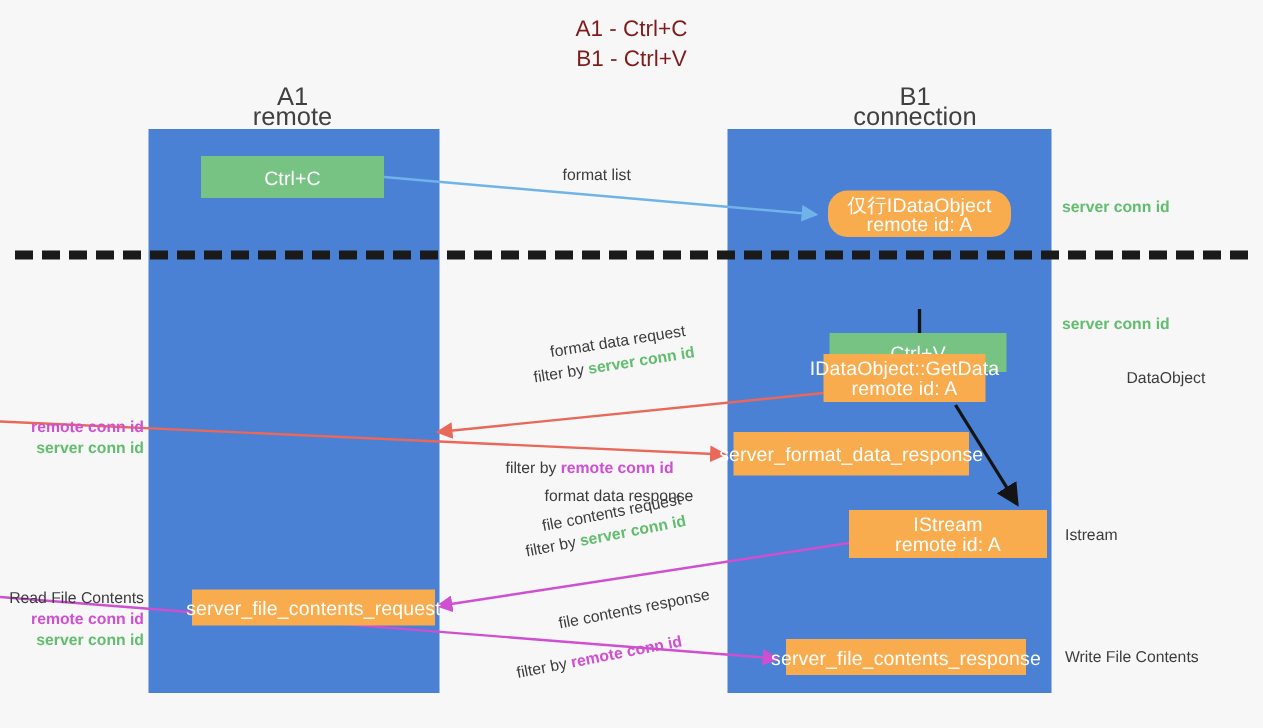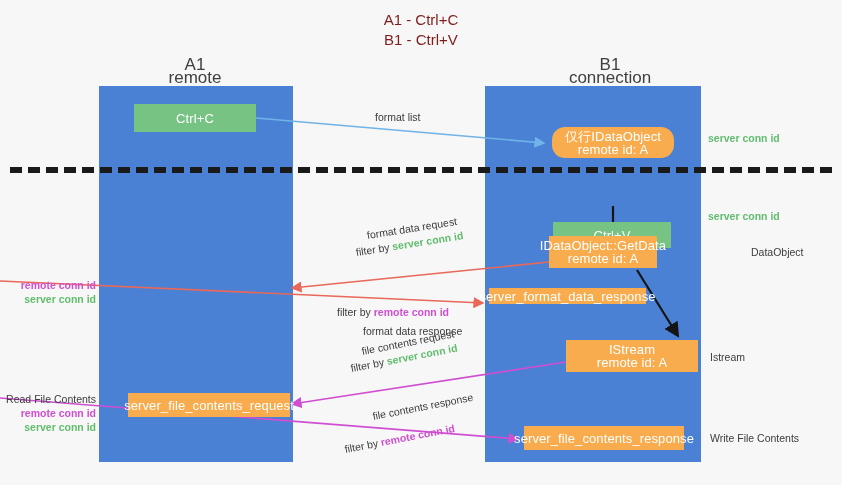--- a/index.html
+++ b/index.html
@@ -144,21 +144,21 @@
     <div>IDataObject::GetData</div>
     <div>remote id: A</div>
   </div>
 
   <div class="box orange" style="left:566px;top:340px;width:132px;height:32px;">
     <div>IStream</div>
     <div>remote id: A</div>
   </div>
 
 
-  <div class="box orange" style="left:489px;top:288px;width:157px;height:16px;justify-content:center;">
+  <div class="box orange" style="left:489px;top:288px;width:157px;height:29px;justify-content:center;">
     <div>server_format_data_response</div>
   </div>
 
   <div class="box orange" style="left:524px;top:426px;width:160px;height:24px;">
     <div>server_file_contents_response</div>
   </div>
 
   <div class="box orange" style="left:128px;top:393px;width:162px;height:24px;">
     <div>server_file_contents_request</div>
   </div>

